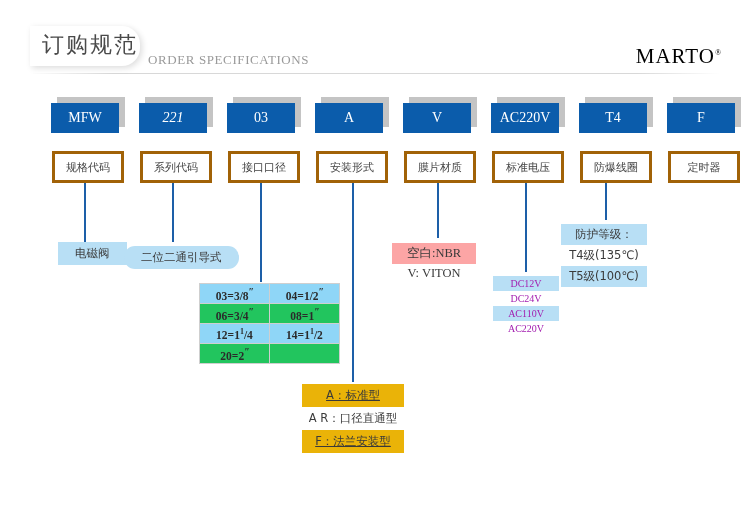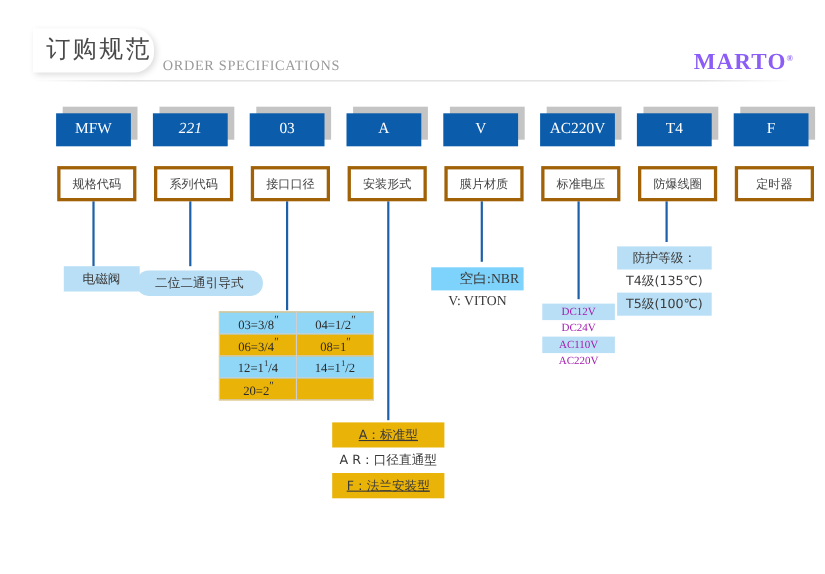--- a/index.html
+++ b/index.html
@@ -60,23 +60,23 @@
     width: 690px;
     height: 1px;
     background: linear-gradient(to right, #ffffff, #d8d8d8 12%, #d8d8d8 88%, #ffffff);
     z-index: 1;
   }
   .brand {
     position: absolute;
     right: 28px;
     top: 44px;
     font-family: "Liberation Serif", serif;
-    font-weight: bold;
+    font-weight: normal;
     font-size: 21px;
-    color: #8b5cf6;
+    color: #000000;
     letter-spacing: 1px;
     white-space: nowrap;
     z-index: 3;
   }
   .brand sup {
     font-size: 8px;
     vertical-align: super;
   }
 
   
@@ -143,21 +143,22 @@
   }
 
   
   .ptable {
     position: absolute;
     left: 199px;
     top: 283px;
     border: 1px solid #b9b9b9;
     border-collapse: collapse;
     z-index: 3;
-    background: #eab308;
+    background: #22c55e;
+    font-weight: bold;
   }
   .ptable td {
     width: 65px;
     height: 19px;
     border: 1px solid #cfcfcf;
     font-family: "Liberation Serif", serif;
     font-size: 11.5px;
     color: #2b2b2b;
     text-align: center;
     vertical-align: middle;
@@ -206,21 +207,21 @@
   .dlist { position: absolute; left: 392px; top: 243px; z-index: 3; }
   .dlist div {
     font-family: "Liberation Serif", serif;
     font-size: 12.5px;
     color: #3a3a3a;
     padding: 2px 4px;
     width: 76px;
     text-align: center;
     white-space: nowrap;
   }
-  .dlist div.hl { background: #7dd3fc; text-align: right; }
+  .dlist div.hl { background: #fca5a5; }
 
   
   .elist { position: absolute; left: 561px; top: 224px; z-index: 3; }
   .elist div {
     font-family: "DejaVu Sans", "Liberation Sans", sans-serif;
     font-size: 11.5px;
     color: #3a3a3a;
     padding: 3px 1px;
     width: 84px;
     text-align: center;

